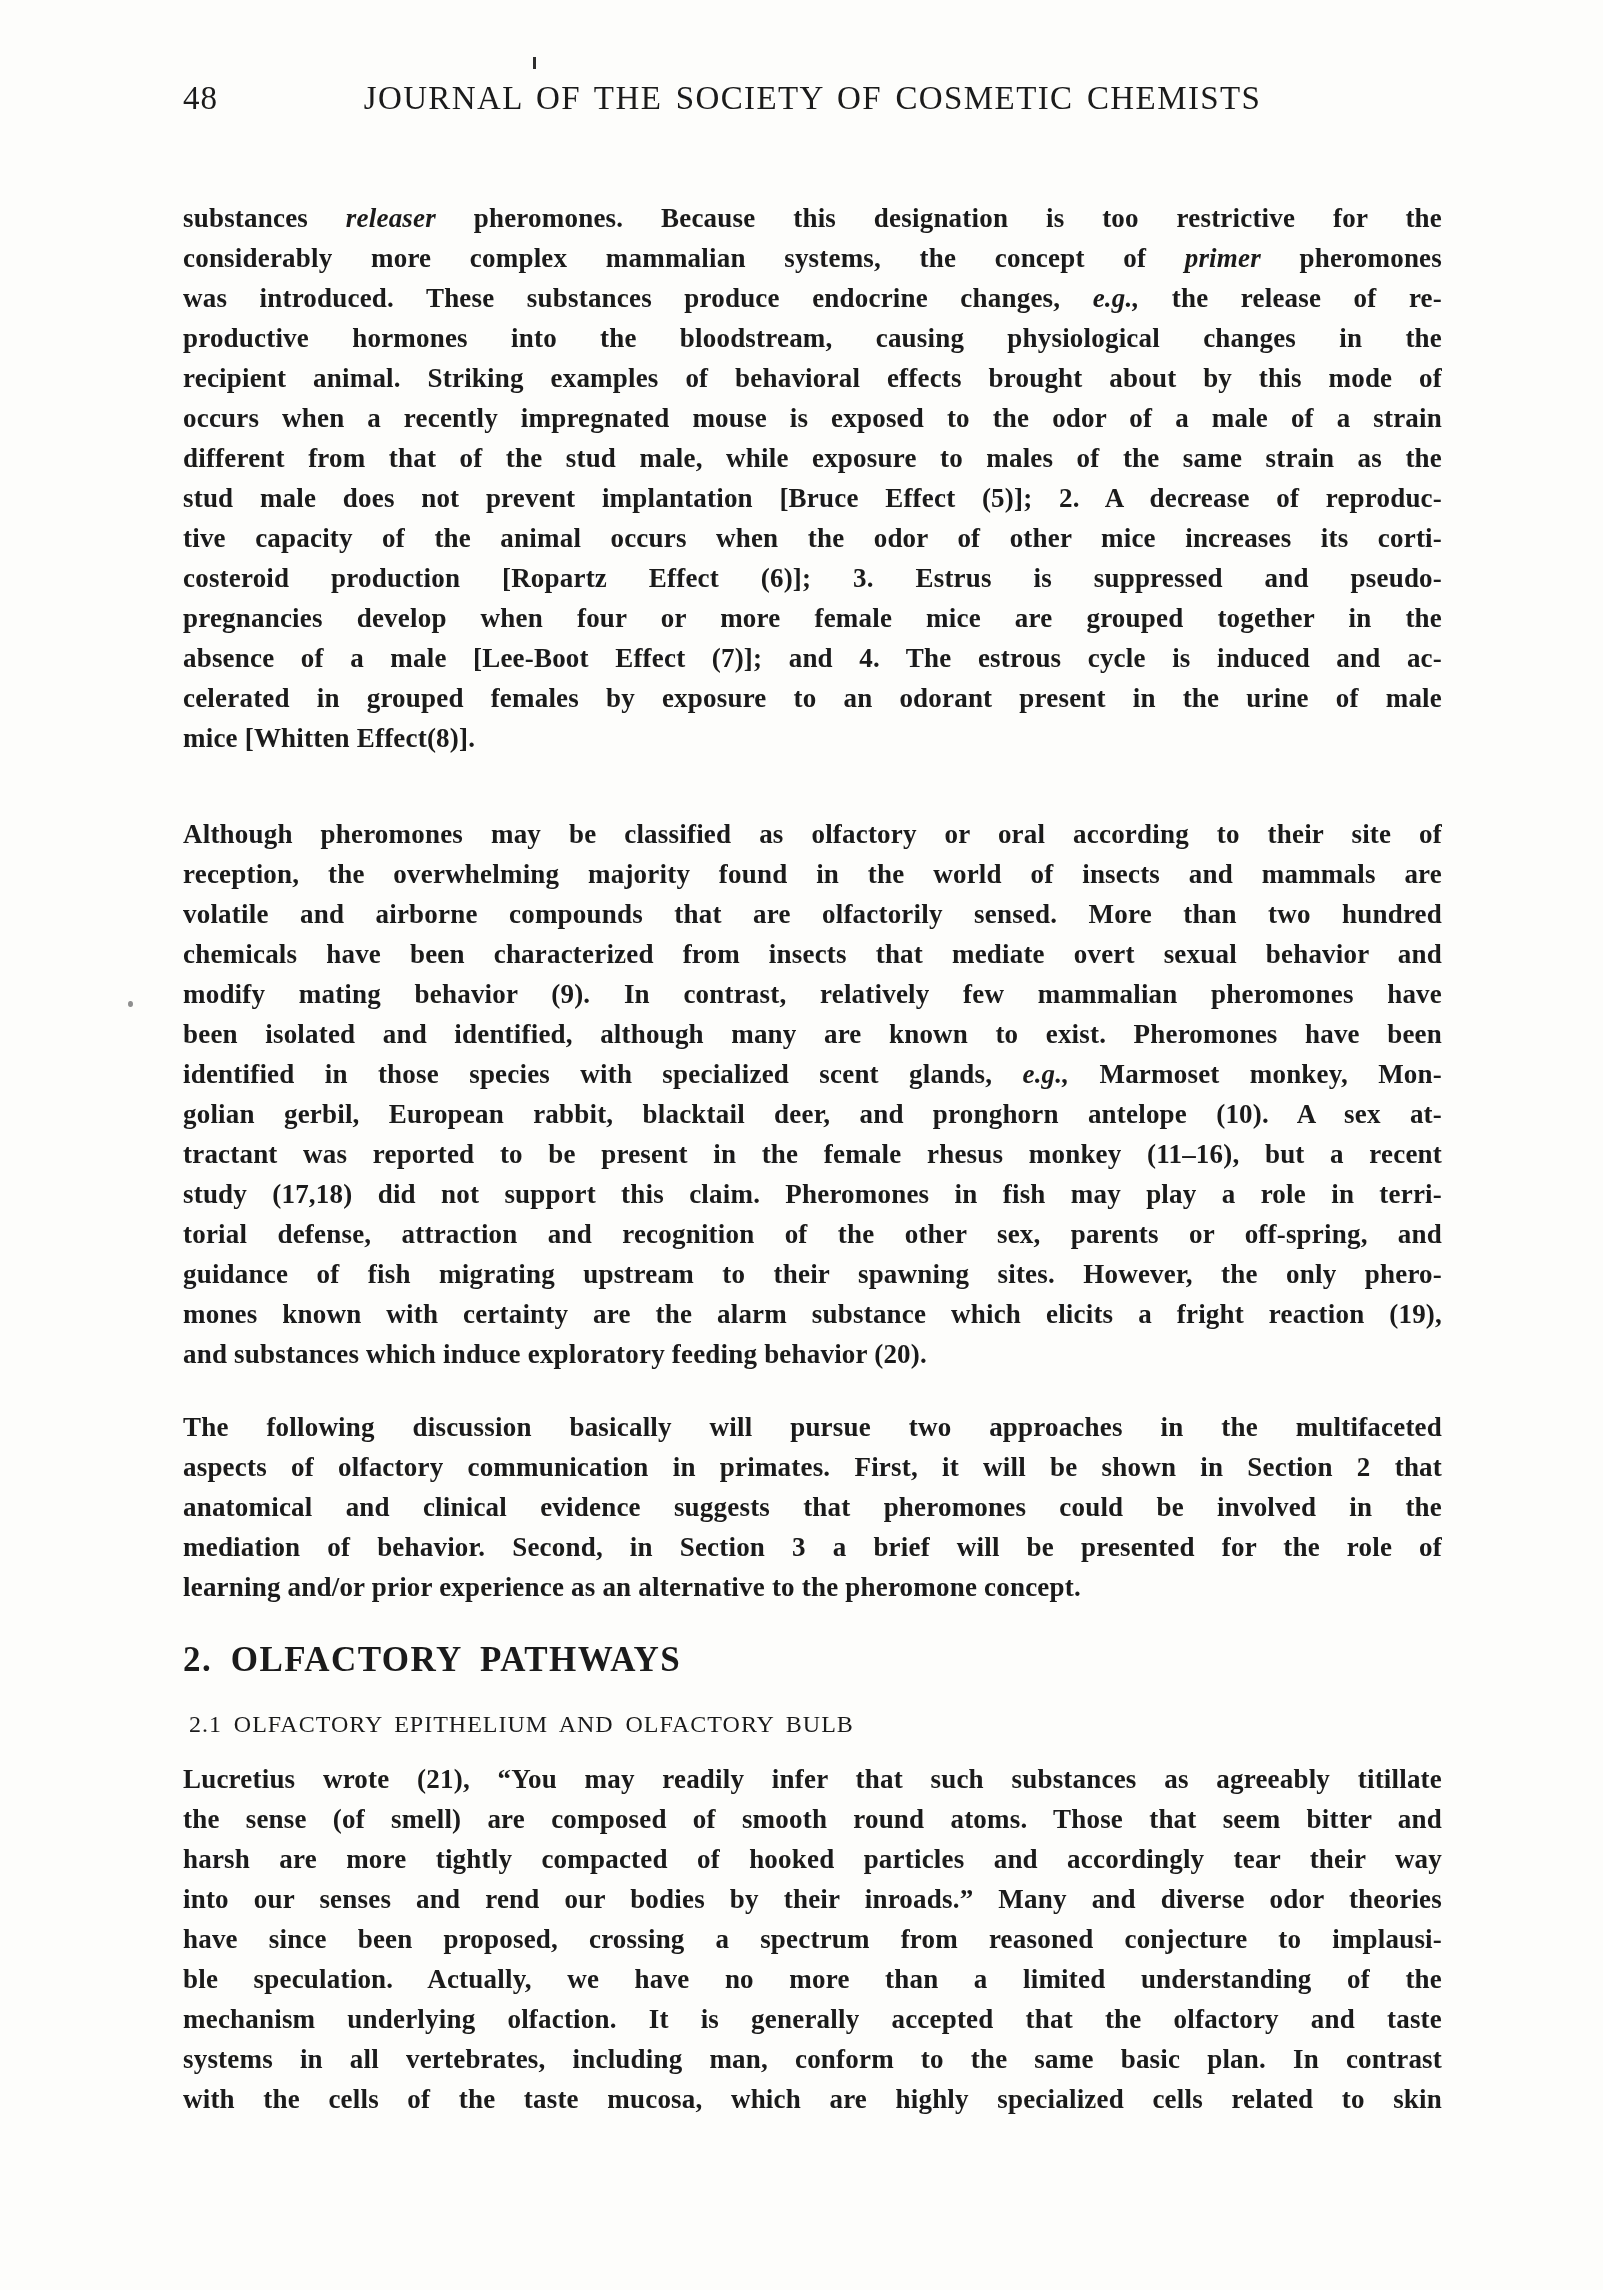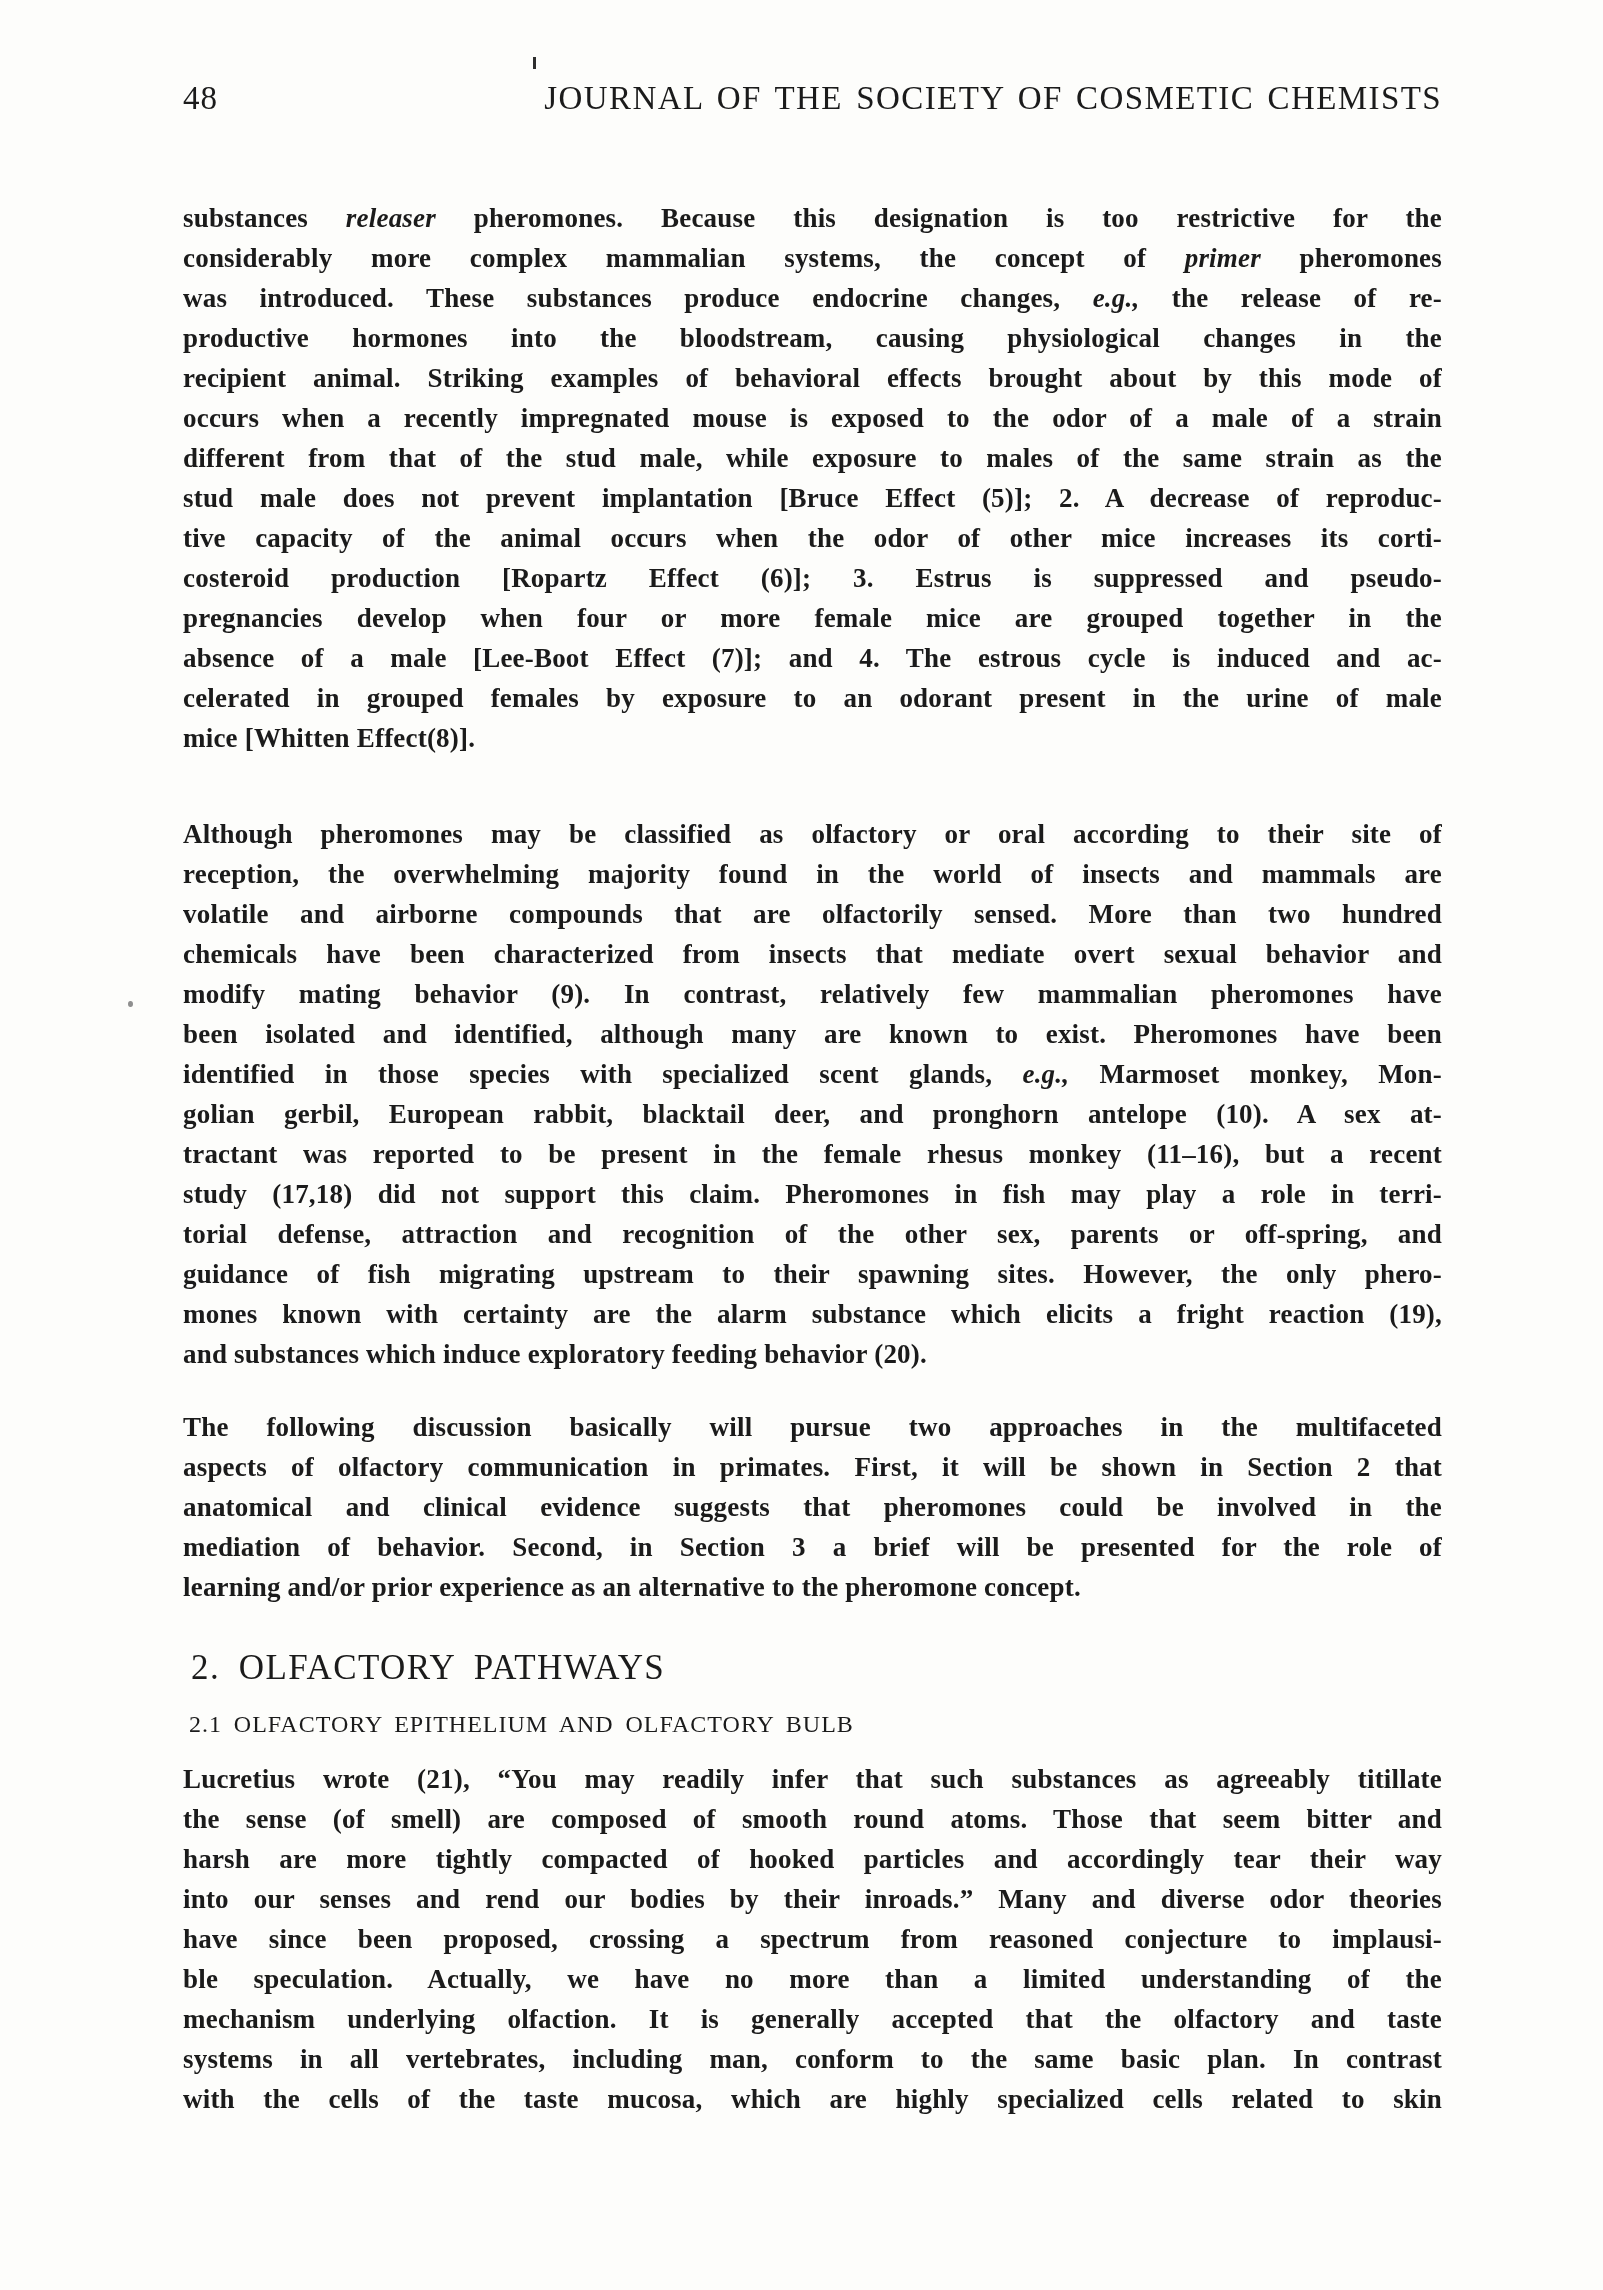--- a/index.html
+++ b/index.html
@@ -22,21 +22,21 @@
     font-size: 33px;
   }
   .pagenum {
     position: absolute;
     left: 0;
     top: 0;
     letter-spacing: 1px;
   }
   .runhead {
     display: block;
-    text-align: right;
+    text-align: center;
     letter-spacing: 1.4px;
     word-spacing: 3.8px;
     white-space: nowrap;
   }
   .block {
     position: absolute;
     left: 183px;
     width: 1259px;
   }
   .para {
@@ -45,23 +45,23 @@
     letter-spacing: 0.2px;
   }
   .line {
     text-align: justify;
     text-align-last: justify;
     font-weight: bold;
   }
   .line.last { text-align-last: left; }
   em { font-style: italic; }
   .section-heading {
-    margin: 8px;
+    margin: 0;
     font-size: 35px;
-    font-weight: normal;
+    font-weight: bold;
     letter-spacing: 1.4px;
     word-spacing: 8.6px;
     line-height: 46px;
     white-space: nowrap;
   }
   .subsection-heading {
     margin: 6px;
     font-size: 24px;
     font-weight: normal;
     letter-spacing: 1px;

